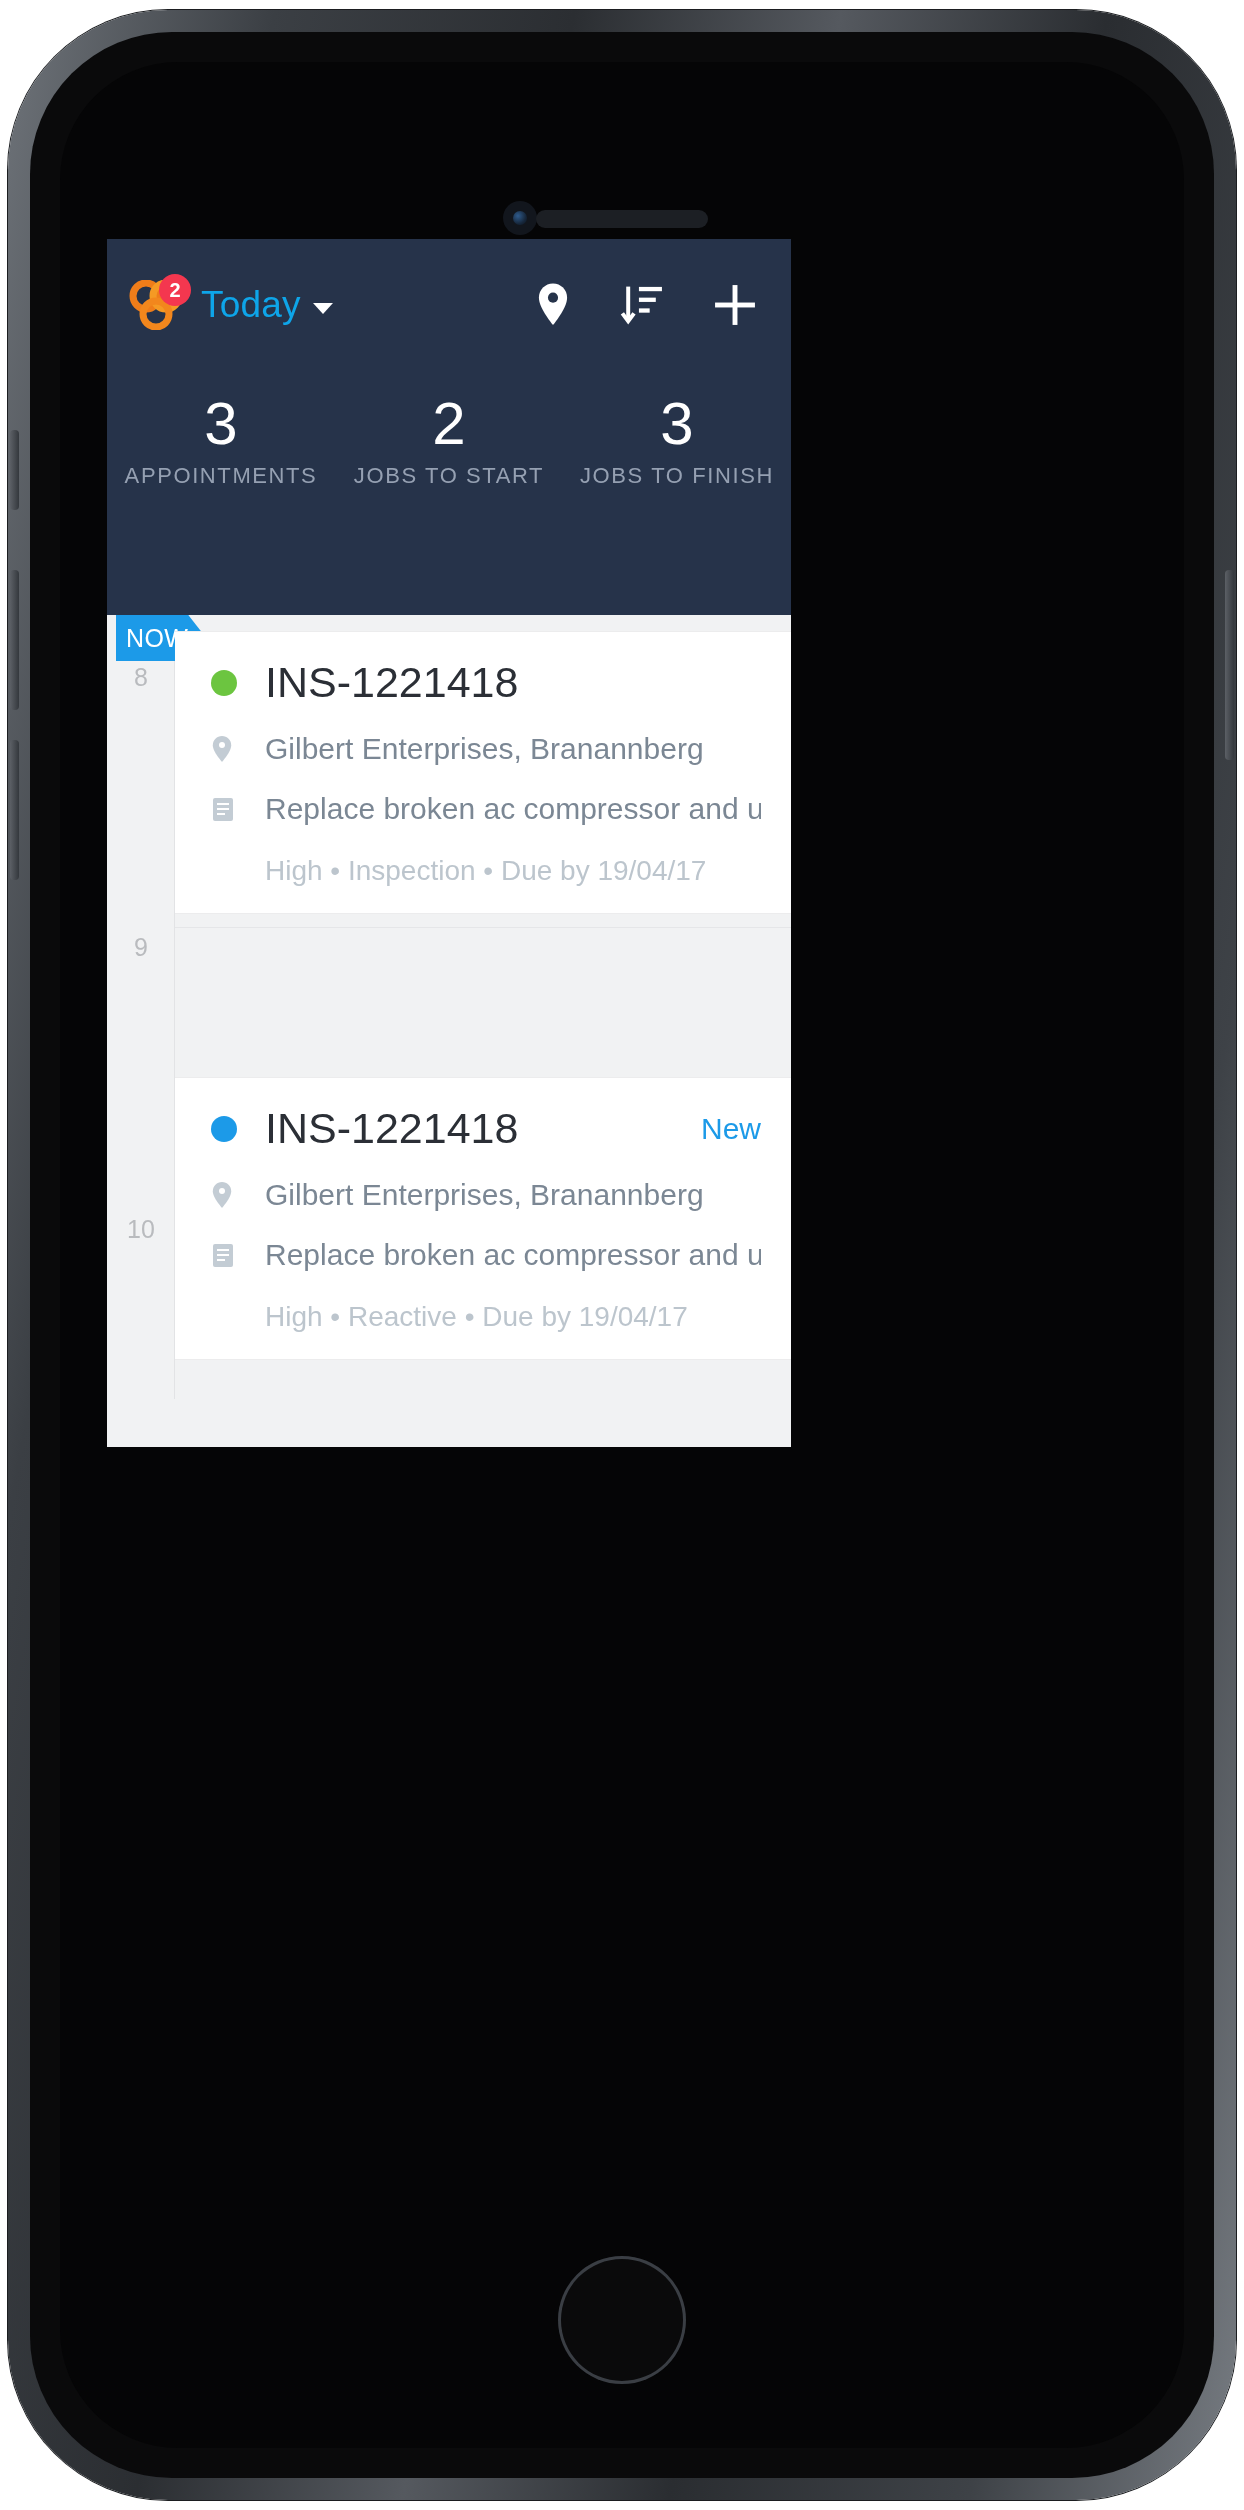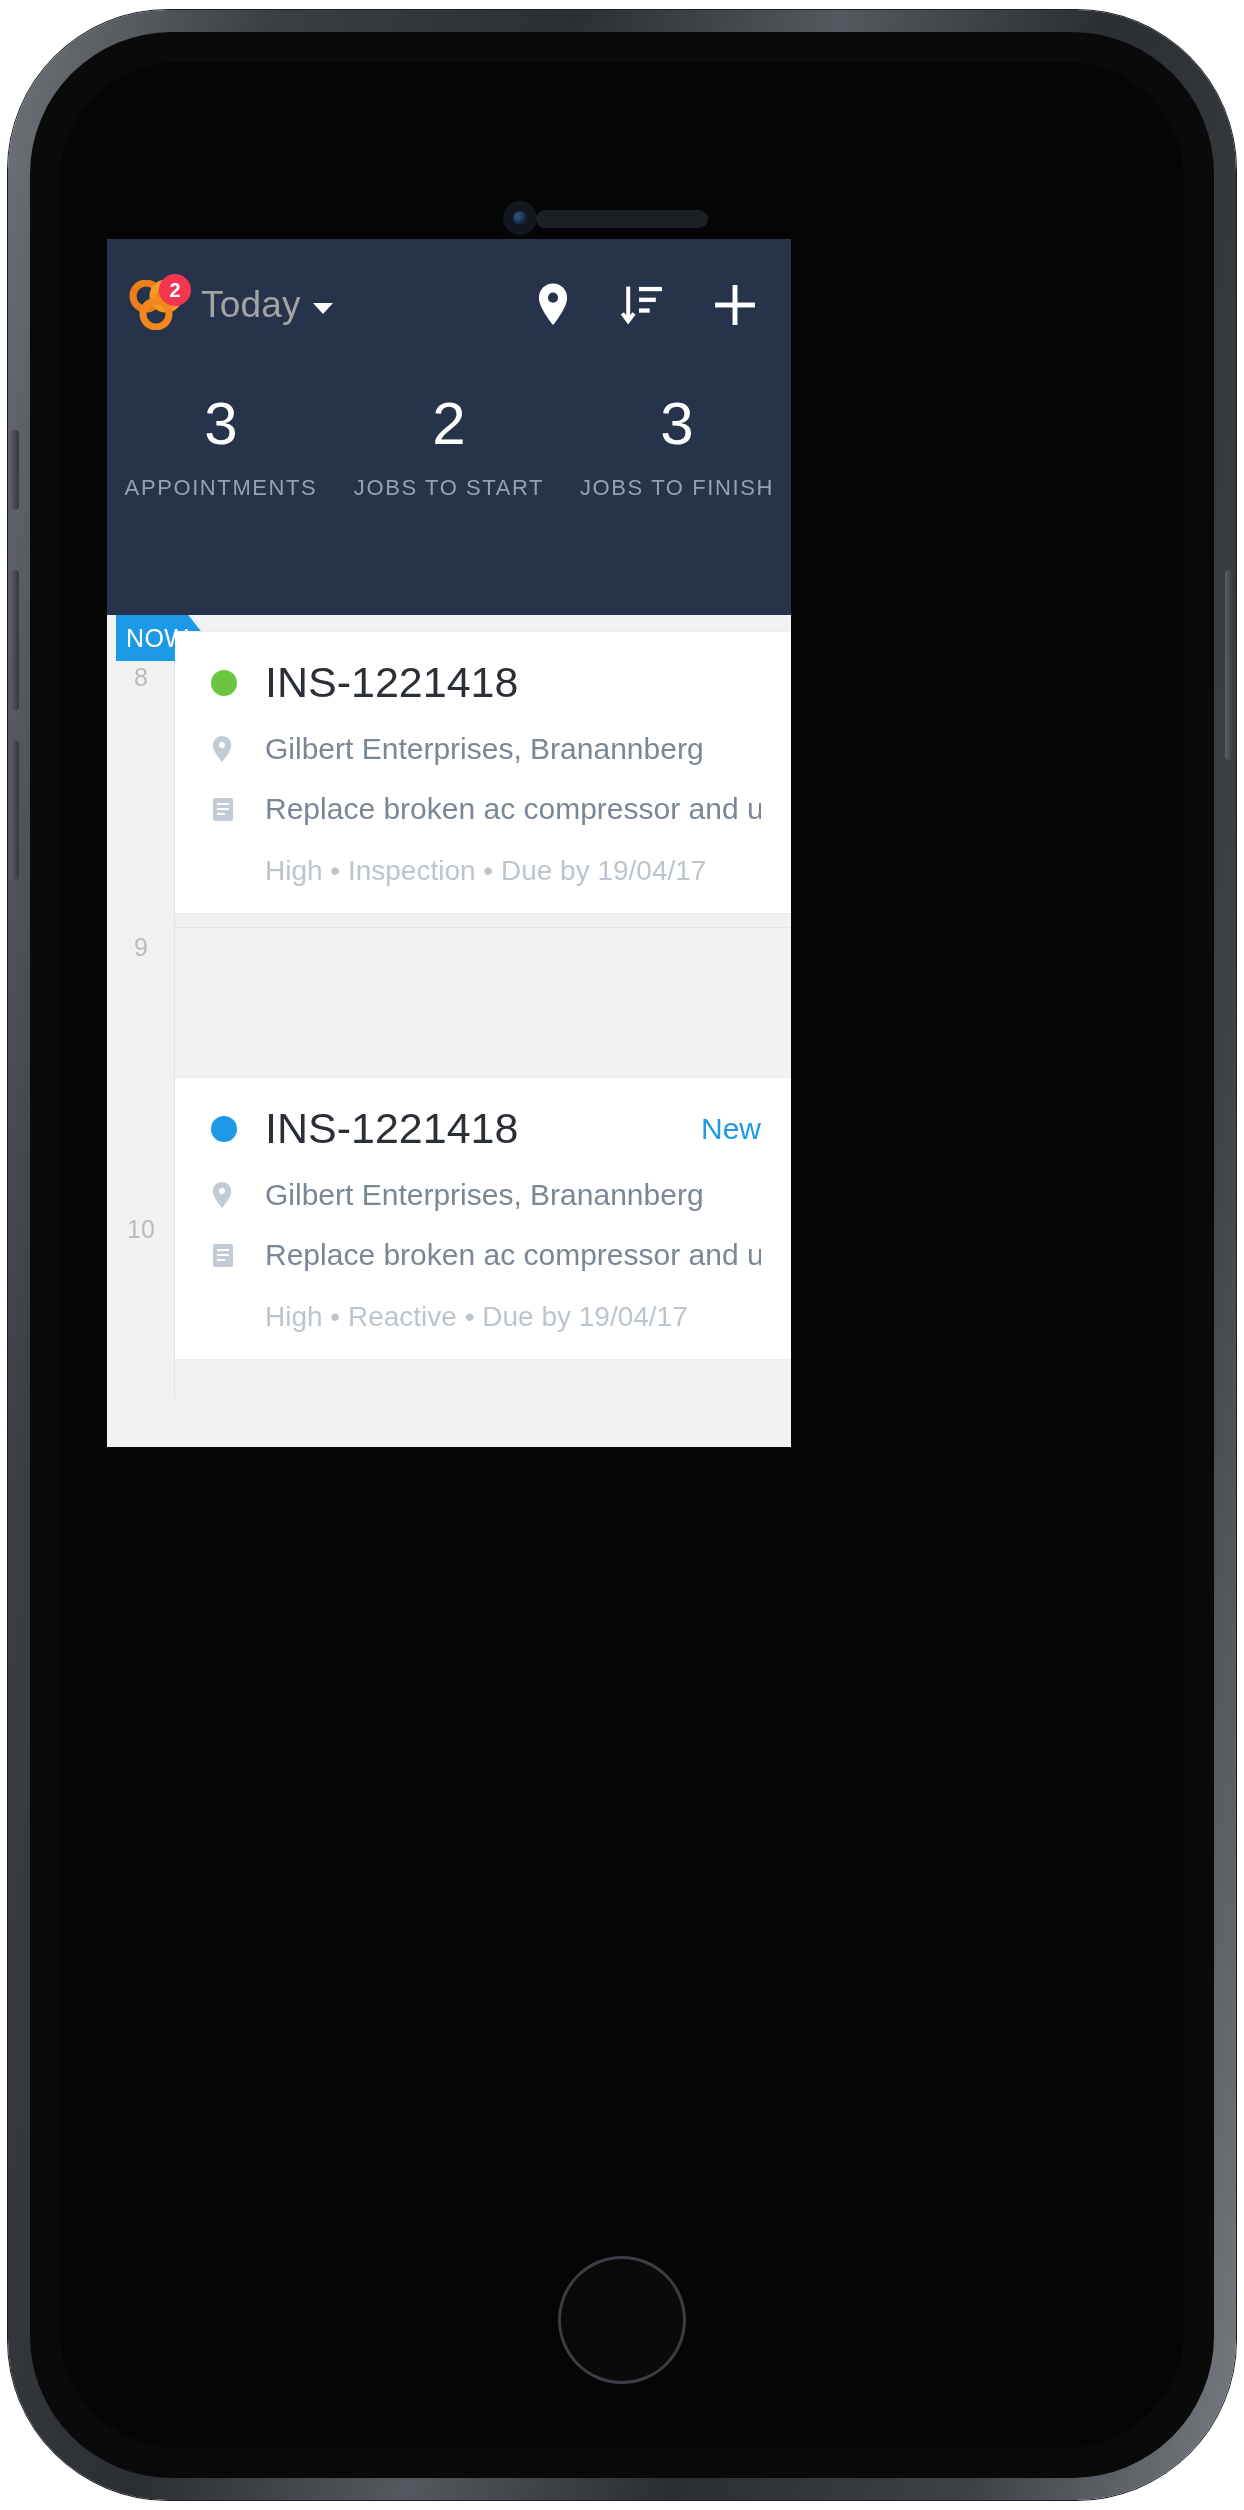--- a/index.html
+++ b/index.html
@@ -159,21 +159,21 @@
     padding: 0 6px;
   }
 
   .title-group {
     display: flex;
     align-items: center;
     gap: 12px;
     margin-left: 4px;
   }
   .app-title {
-    color: #a3a3a3;
+    color: #0ea5e9;
     font-size: 37px;
     letter-spacing: 0.2px;
   }
   .chev-down {
     width: 0;
     height: 0;
     border-left: 10px solid transparent;
     border-right: 10px solid transparent;
     border-top: 11px solid #ffffff;
     margin-top: 6px;
@@ -199,21 +199,21 @@
   .stat-value {
     color: #ffffff;
     font-size: 60px;
     line-height: 70px;
     font-weight: normal;
   }
   .stat-label {
     color: #95a0b2;
     font-size: 22px;
     letter-spacing: 1.6px;
-    margin-top: 16px;
+    margin-top: 4px;
   }
 
   
   .timeline {
     position: relative;
     height: 832px;
     background: #f1f2f3;
   }
   .gutter {
     position: absolute;

